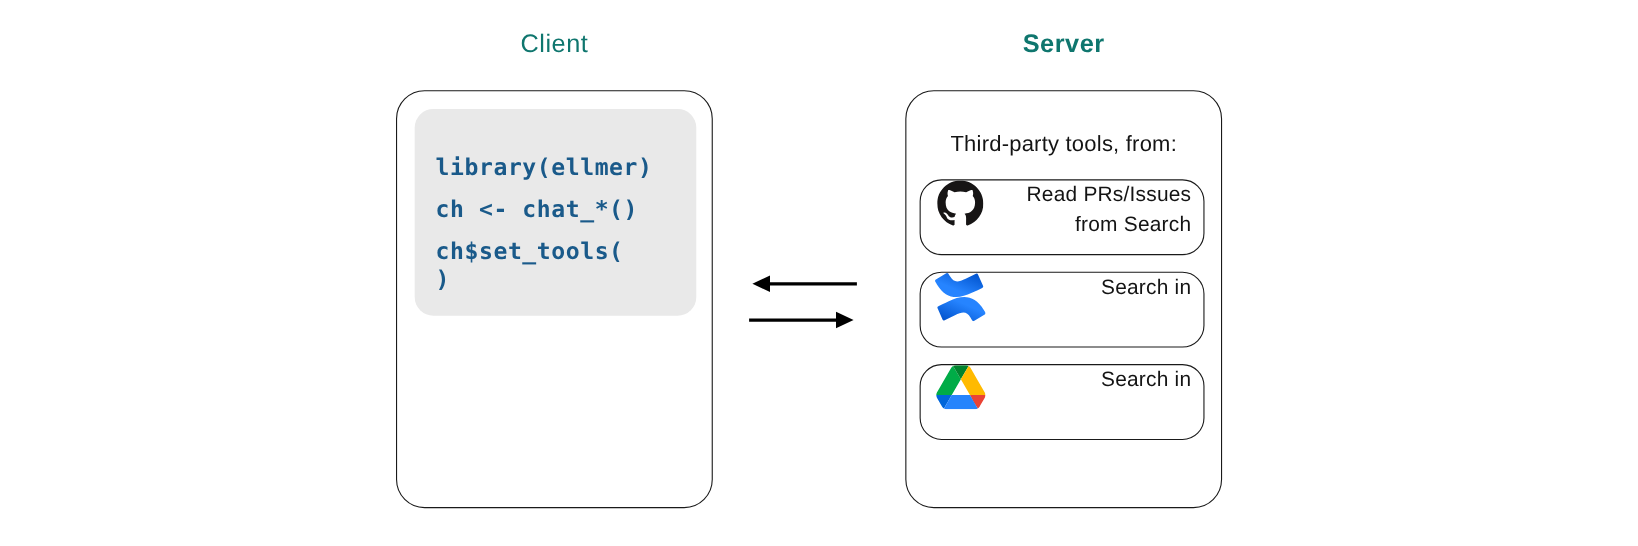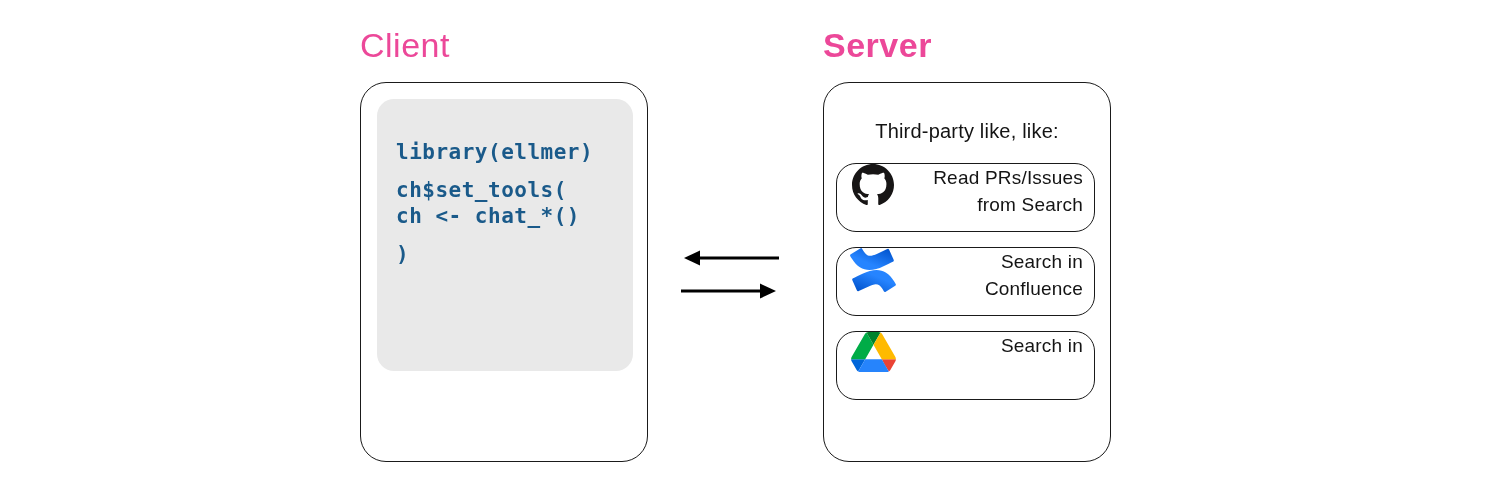--- a/index.html
+++ b/index.html
@@ -9,46 +9,46 @@
     height: 496px;
     background: #ffffff;
     font-family: "Liberation Sans", sans-serif;
     color: #141414;
     overflow: hidden;
   }
   .col-title {
     position: absolute;
     top: 26px;
     width: 288px;
-    text-align: left;
-    font-size: 34px;
+    text-align: center;
+    font-size: 23px;
     font-weight: 500;
     letter-spacing: 0.5px;
-    color: #ec4899;
+    color: #0f766e;
   }
   .col-title.client { left: 360px; }
   .col-title.server { left: 823px; font-weight: bold; }
   .outer-box {
     position: absolute;
     top: 82px;
     width: 288px;
     height: 380px;
     background: #ffffff;
     border: 1.6px solid #1a1a1a;
     border-radius: 26px;
     box-sizing: border-box;
   }
   .outer-box.client { left: 360px; }
   .outer-box.server { left: 823px; }
   .code-block {
     position: absolute;
     left: 16px;
     top: 16px;
     width: 256px;
-    height: 272px;
+    height: 188px;
     background: #E9E9E9;
     border-radius: 17px;
     box-sizing: border-box;
     padding: 40px 16px 0 19px;
     font-family: "DejaVu Sans Mono", "Liberation Mono", monospace;
     font-weight: bold;
     font-size: 21px;
     letter-spacing: 0.5px;
     color: #1A5A8A;
   }
@@ -104,39 +104,39 @@
 <body>
 
 <div class="canvas">
 
   <div class="col-title client">Client</div>
   <div class="col-title server">Server</div>
 
   <div class="outer-box client">
     <div class="code-block">
       <div class="code-line para-gap">library(ellmer)</div>
+      <div class="code-line para-gap">ch &lt;- chat_*()</div>
       <div class="code-line">ch$set_tools(</div>
-      <div class="code-line para-gap">ch &lt;- chat_*()</div>
       <div class="code-line">)</div>
     </div>
   </div>
 
   <svg class="arrows" width="112" height="62" viewBox="0 0 112 62">
     <g>
       <line x1="105" y1="14" x2="22" y2="14" stroke="#000000" stroke-width="3"></line>
       <polygon points="10,14 26,6.5 26,21.5" fill="#000000"></polygon>
     </g>
     <g>
       <line x1="7" y1="47" x2="90" y2="47" stroke="#000000" stroke-width="3"></line>
       <polygon points="102,47 86,39.5 86,54.5" fill="#000000"></polygon>
     </g>
   </svg>
 
   <div class="outer-box server">
-    <div class="server-subtitle">Third-party like, like:</div>
+    <div class="server-subtitle">Third-party tools, from:</div>
 
     <div class="tool-row row-0">
       <div class="tool-icon-wrap">
         <svg width="42" height="42" viewBox="0 0 16 16">
           <path fill="#171515" fill-rule="evenodd" d="M8 0C3.58 0 0 3.58 0 8c0 3.54 2.29 6.53 5.47 7.59.4.07.55-.17.55-.38 0-.19-.01-.82-.01-1.49-2.01.37-2.53-.49-2.69-.94-.09-.23-.48-.94-.82-1.13-.28-.15-.68-.52-.01-.53.63-.01 1.08.58 1.23.82.72 1.21 1.87.87 2.33.66.07-.52.28-.87.51-1.07-1.78-.2-3.64-.89-3.64-3.95 0-.87.31-1.59.82-2.15-.08-.2-.36-1.02.08-2.12 0 0 .67-.21 2.2.82.64-.18 1.32-.27 2-.27s1.36.09 2 .27c1.53-1.04 2.2-.82 2.2-.82.44 1.1.16 1.92.08 2.12.51.56.82 1.27.82 2.15 0 3.07-1.87 3.75-3.65 3.95.29.25.54.73.54 1.48 0 1.07-.01 1.93-.01 2.2 0 .21.15.46.55.38A8.01 8.01 0 0 0 16 8c0-4.42-3.58-8-8-8z"></path>
         </svg>
       </div>
       <div class="tool-label">
         <div>Read PRs/Issues</div>
         <div>from Search</div>
@@ -157,21 +157,20 @@
             </linearGradient>
           </defs>
           <g transform="translate(256,0) scale(-1,1)">
             <path fill="url(#confA)" d="M9.26 187.33c-2.64 4.3-5.6 9.3-8.1 13.28a8.1 8.1 0 0 0 2.7 11l52.7 32.42a8.1 8.1 0 0 0 11.22-2.74c2.1-3.52 4.82-8.1 7.78-13 20.87-34.45 41.87-30.24 79.73-12.16l52.25 24.84a8.1 8.1 0 0 0 10.87-4.07l25.1-56.77a8.1 8.1 0 0 0-4.1-10.64c-11-5.18-32.96-15.54-52.73-25.08-71.14-34.57-131.6-32.33-177.42 42.92z"></path>
             <path fill="url(#confB)" d="M246.74 58.91c2.64-4.3 5.6-9.3 8.1-13.28a8.1 8.1 0 0 0-2.7-11L199.44 2.2a8.1 8.1 0 0 0-11.22 2.74c-2.1 3.52-4.82 8.1-7.78 13-20.87 34.45-41.87 30.24-79.73 12.16L48.46 5.26a8.1 8.1 0 0 0-10.87 4.07L12.49 66.1a8.1 8.1 0 0 0 4.1 10.64c11 5.18 32.96 15.54 52.73 25.08 71.14 34.57 131.6 32.33 177.42-42.91z"></path>
           </g>
         </svg>
       </div>
       <div class="tool-label">
         <div>Search in</div>
-        <div>Confluence</div>
       </div>
     </div>
 
     <div class="tool-row row-2">
       <div class="tool-icon-wrap">
         <svg width="45" height="40" viewBox="0 0 87.3 78">
           <path d="M6.6 66.85l3.85 6.65c.8 1.4 1.95 2.5 3.3 3.3L27.5 53H0c0 1.55.4 3.1 1.2 4.5z" fill="#0066DA"></path>
           <path d="M43.65 25L29.9 1.2c-1.35.8-2.5 1.9-3.3 3.3l-25.4 44A9.06 9.06 0 0 0 0 53h27.5z" fill="#00AC47"></path>
           <path d="M73.55 76.8c1.35-.8 2.5-1.9 3.3-3.3l1.6-2.75L86.1 57.5c.8-1.4 1.2-2.95 1.2-4.5H59.79l5.85 11.5z" fill="#EA4335"></path>
           <path d="M43.65 25L57.4 1.2C56.05.4 54.5 0 52.9 0H34.4c-1.6 0-3.15.45-4.5 1.2z" fill="#00832D"></path>

